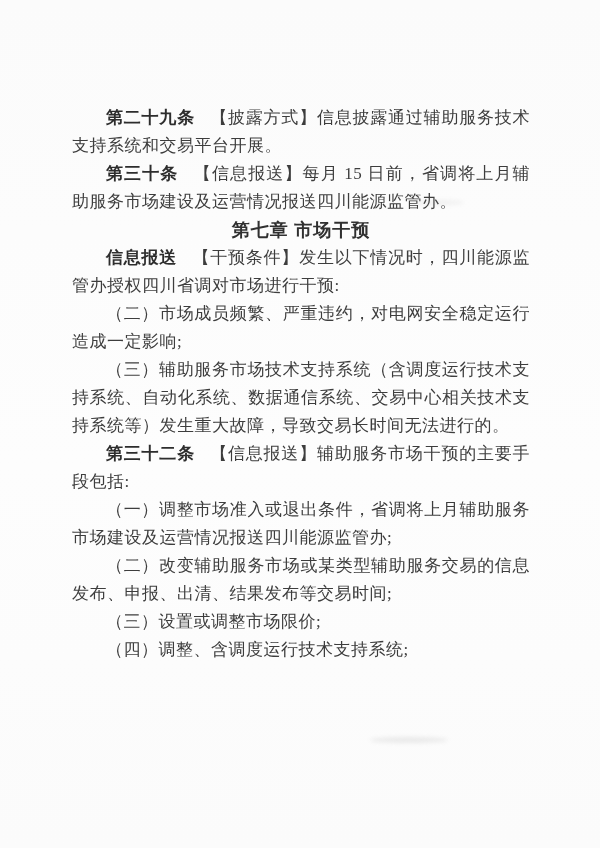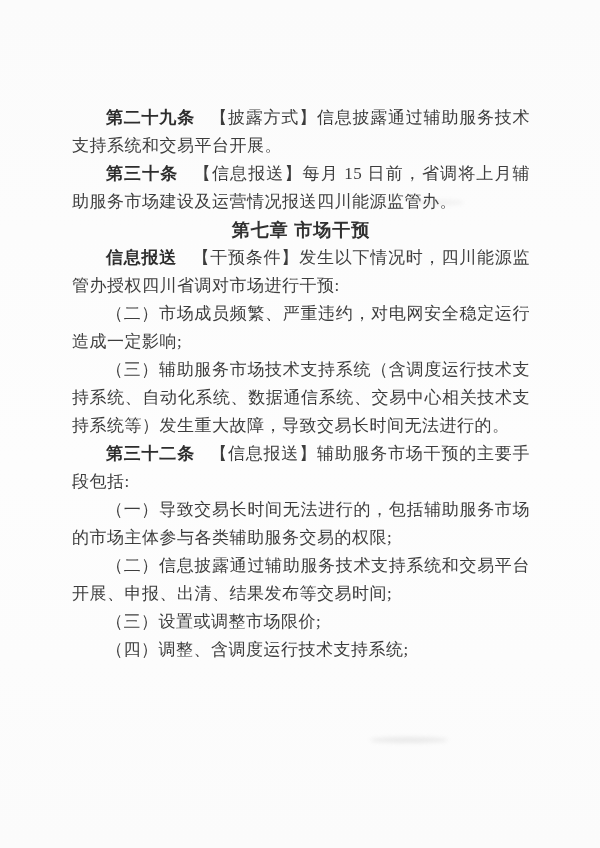--- a/index.html
+++ b/index.html
@@ -87,23 +87,23 @@
 
   <p class="para article"><span class="art-no" style="color: rgb(45, 45, 45);">信息报送</span><span class="art-tag">【干预条件】</span><span class="art-text">发生以下情况时，四川能源监管办授权四川省调对市场进行干预:</span></p>
 
 
   <p class="para item">（二）市场成员频繁、严重违约，对电网安全稳定运行造成一定影响;</p>
 
   <p class="para item">（三）辅助服务市场技术支持系统（含调度运行技术支持系统、自动化系统、数据通信系统、交易中心相关技术支持系统等）发生重大故障，导致交易长时间无法进行的。</p>
 
   <p class="para article"><span class="art-no" style="color: rgb(45, 45, 45);">第三十二条</span><span class="art-tag">【信息报送】</span><span class="art-text">辅助服务市场干预的主要手段包括:</span></p>
 
-  <p class="para item">（一）导致交易长时间无法进行的，包括辅助服务市场的市场主体参与各类辅助服务交易的权限;</p>
+  <p class="para item">（一）调整市场准入或退出条件，省调将上月辅助服务市场建设及运营情况报送四川能源监管办;</p>
 
-  <p class="para item">（二）信息披露通过辅助服务技术支持系统和交易平台开展、申报、出清、结果发布等交易时间;</p>
+  <p class="para item">（二）改变辅助服务市场或某类型辅助服务交易的信息发布、申报、出清、结果发布等交易时间;</p>
 
   <p class="para item">（三）设置或调整市场限价;</p>
 
   <p class="para item">（四）调整、含调度运行技术支持系统;</p>
 </div>
   <div class="smudge smudge-a"></div>
   <div class="smudge smudge-b"></div>
 </div>
 
 </body></html>

